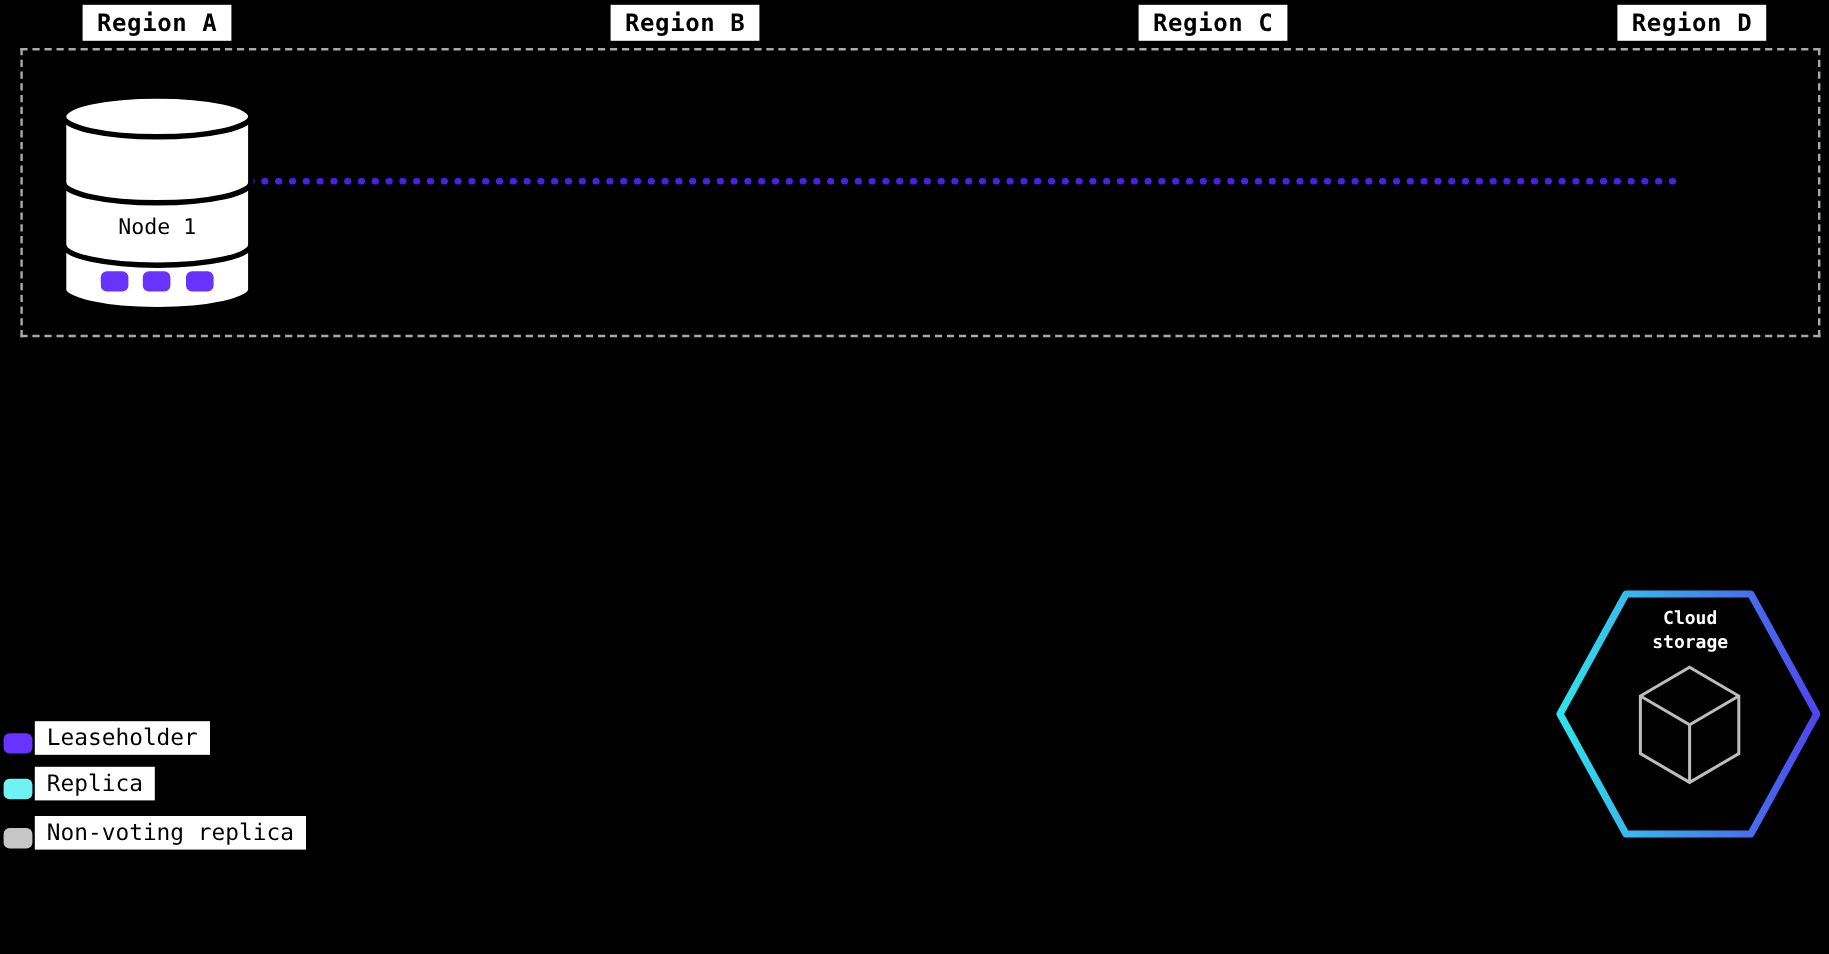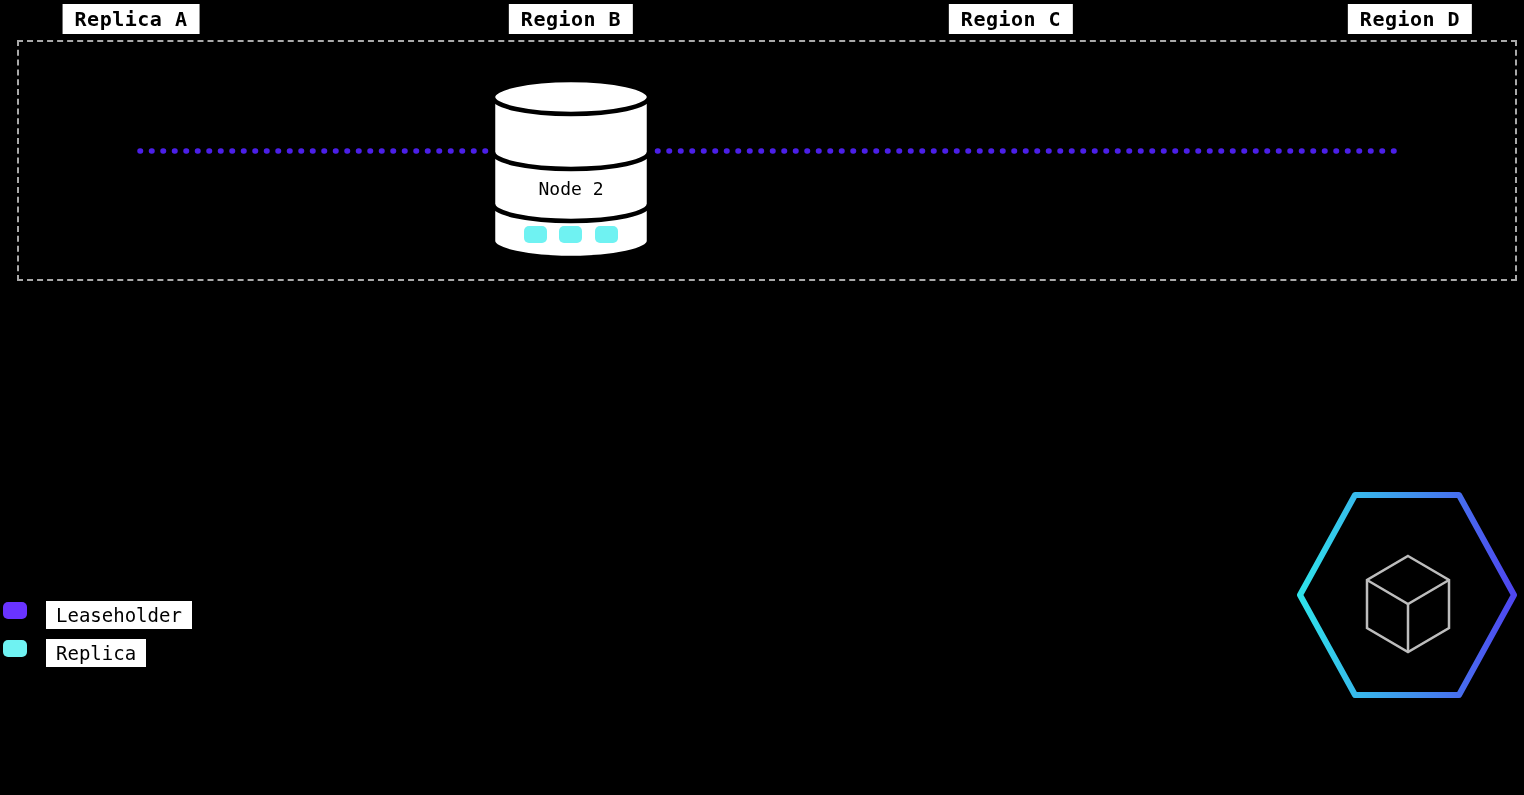--- a/index.html
+++ b/index.html
@@ -20,86 +20,96 @@
   }
   
   .conn-svg{position:absolute;left:0;top:144px;z-index:1;}
   
   .node{position:absolute;top:76px;z-index:2;width:164px;height:190px;}
   .cyl{fill:#fff;stroke:#000;stroke-width:4.5px;}
   .groove{fill:none;}
   .cyl-label{fill:#000;stroke:none;font-family:"DejaVu Sans Mono","Liberation Mono",monospace;font-size:18px;}
   .connector{stroke:#000;stroke-width:3px;fill:none;}
   
-  .legend-row{position:absolute;left:2px;display:flex;align-items:flex-start;gap:18px;z-index:4;}
+  .legend-row{position:absolute;left:2px;display:flex;align-items:flex-end;gap:1px;z-index:4;}
   .legend-label{
     background:#fff;color:#000;font-size:19px;padding:3px 10px;white-space:nowrap;
   }
   
   .hex-svg{position:absolute;left:1294px;top:489px;z-index:3;}
   .cloud-label{
     position:absolute;left:1346px;top:506px;width:125px;z-index:4;
     color:#fff;font-weight:700;font-size:15px;line-height:1.3;text-align:center;
   }
 </style>
 </head>
 <body>
 
 <div class="canvas">
 
   <div class="cluster-box"></div>
 
-  <div class="region-label" style="left:131px">Replica A</div>
+  <div class="region-label" style="left:131px">Region A</div>
   <div class="region-label" style="left:571px">Region B</div>
   <div class="region-label" style="left:1011px">Region C</div>
   <div class="region-label" style="left:1410px">Region D</div>
 
   <svg class="conn-svg" width="1524" height="14">
     <line x1="140" y1="7" x2="1405" y2="7" stroke-width="5.5" stroke-dasharray="0.5 11" stroke-linecap="round" stroke="#4b1fe8"></line>
   </svg>
 
-
-  <div class="node" style="left:489px">
+  <div class="node" style="left:49px">
     <svg width="164" height="190" viewBox="0 0 164 190">
       <path class="cyl" d="M4,21 V165 A78 17 0 0 0 160,165 V21"></path>
       <path class="cyl groove" d="M4,76 A78 17 0 0 0 160,76"></path>
       <path class="cyl groove" d="M4,128 A78 17 0 0 0 160,128"></path>
       <ellipse class="cyl" cx="82" cy="21" rx="78" ry="17"></ellipse>
-      <text class="cyl-label" x="82" y="119" text-anchor="middle">Node 2</text>
+      <text class="cyl-label" x="82" y="119" text-anchor="middle">Node 1</text>
       <g>
-        <rect x="35" y="150" width="23" height="17" rx="5" fill="#6ff2f2"></rect>
-        <rect x="70" y="150" width="23" height="17" rx="5" fill="#6ff2f2"></rect>
-        <rect x="106" y="150" width="23" height="17" rx="5" fill="#6ff2f2"></rect>
+        <rect x="35" y="150" width="23" height="17" rx="5" fill="#6933ff"></rect>
+        <rect x="70" y="150" width="23" height="17" rx="5" fill="#6933ff"></rect>
+        <rect x="106" y="150" width="23" height="17" rx="5" fill="#6933ff"></rect>
       </g>
     </svg>
   </div>
+
 
 
 
   <div class="legend-row" style="top:601px">
     <svg width="26" height="19">
       <rect x="1" y="1" width="24" height="17" rx="5" fill="#6933ff"></rect>
     </svg>
     <span class="legend-label">Leaseholder</span>
   </div>
   <div class="legend-row" style="top:639px">
     <svg width="26" height="19">
       <rect x="1" y="1" width="24" height="17" rx="5" fill="#6ff2f2"></rect>
     </svg>
     <span class="legend-label">Replica</span>
+  </div>
+  <div class="legend-row" style="top:680px">
+    <svg width="26" height="19">
+      <rect x="1" y="1" width="24" height="17" rx="5" fill="#c6c6c6"></rect>
+    </svg>
+    <span class="legend-label">Non-voting replica</span>
   </div>
 
   <svg class="hex-svg" width="226" height="212" viewBox="0 0 226 212">
     <defs>
       <linearGradient id="hexgrad" x1="0" y1="0" x2="1" y2="0">
         <stop offset="0" stop-color="#2fe3ea"></stop>
         <stop offset="1" stop-color="#4f46f0"></stop>
       </linearGradient>
     </defs>
     <polygon points="6,106 61,6 165,6 220,106 165,206 61,206" fill="#000" stroke="url(#hexgrad)" stroke-width="6" stroke-linejoin="round"></polygon>
     <g fill="none" stroke-width="2.5" stroke="#bdbdbd">
       <polygon points="114,67 155,91 155,139 114,163 73,139 73,91"></polygon>
       <path d="M73,91 L114,115 L155,91"></path>
       <path d="M114,115 L114,163"></path>
     </g>
   </svg>
+  <div class="cloud-label">
+    <div>Cloud</div>
+    <div>storage</div>
+  </div>
 
 </div>
 
 </body></html>

